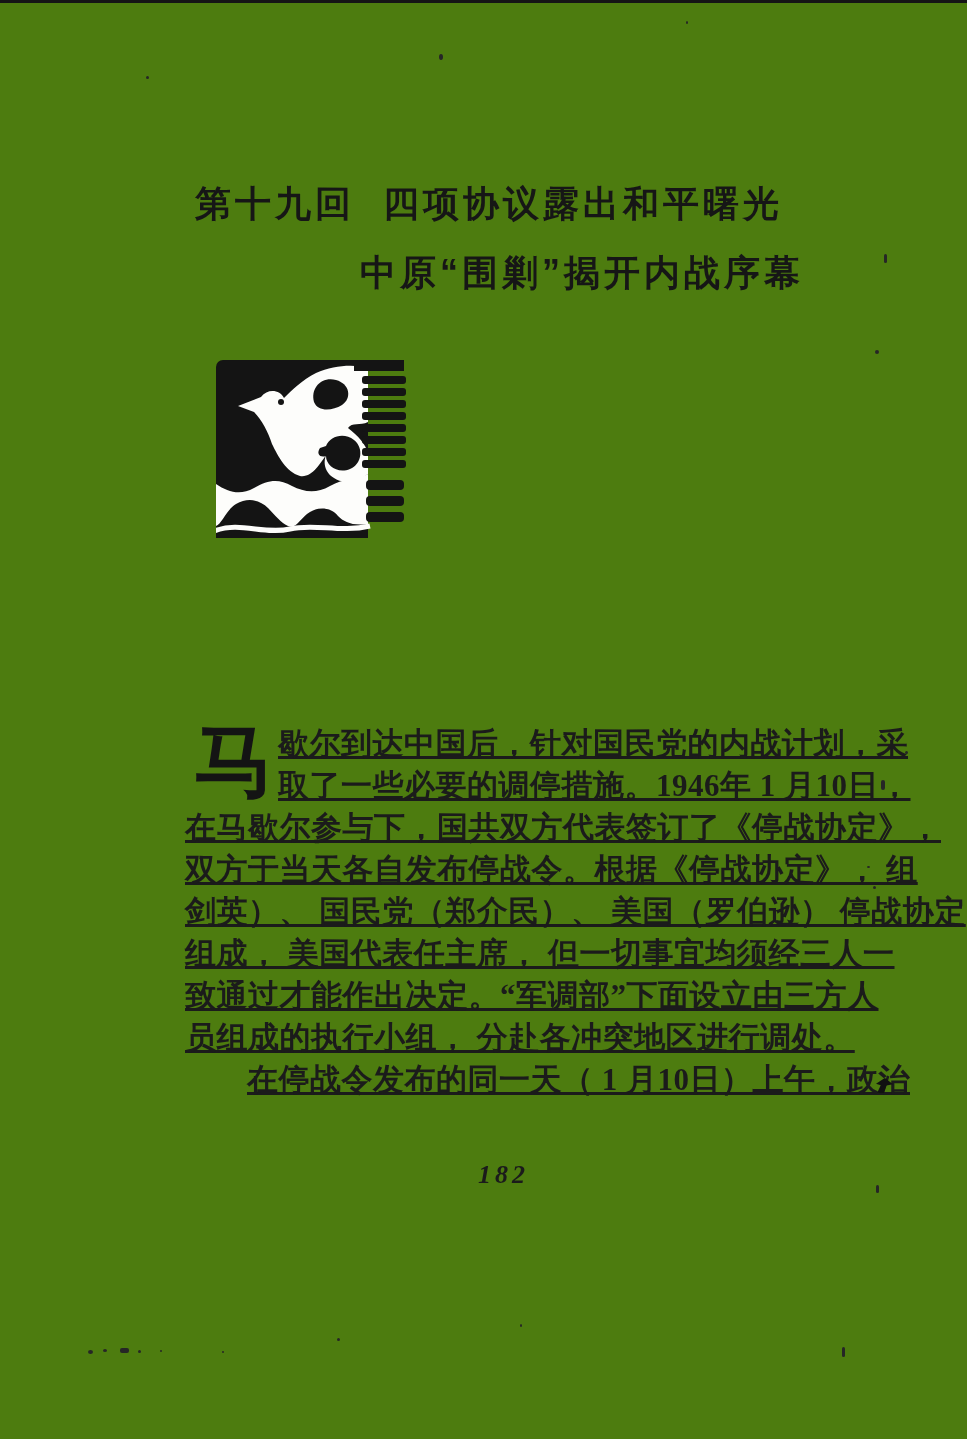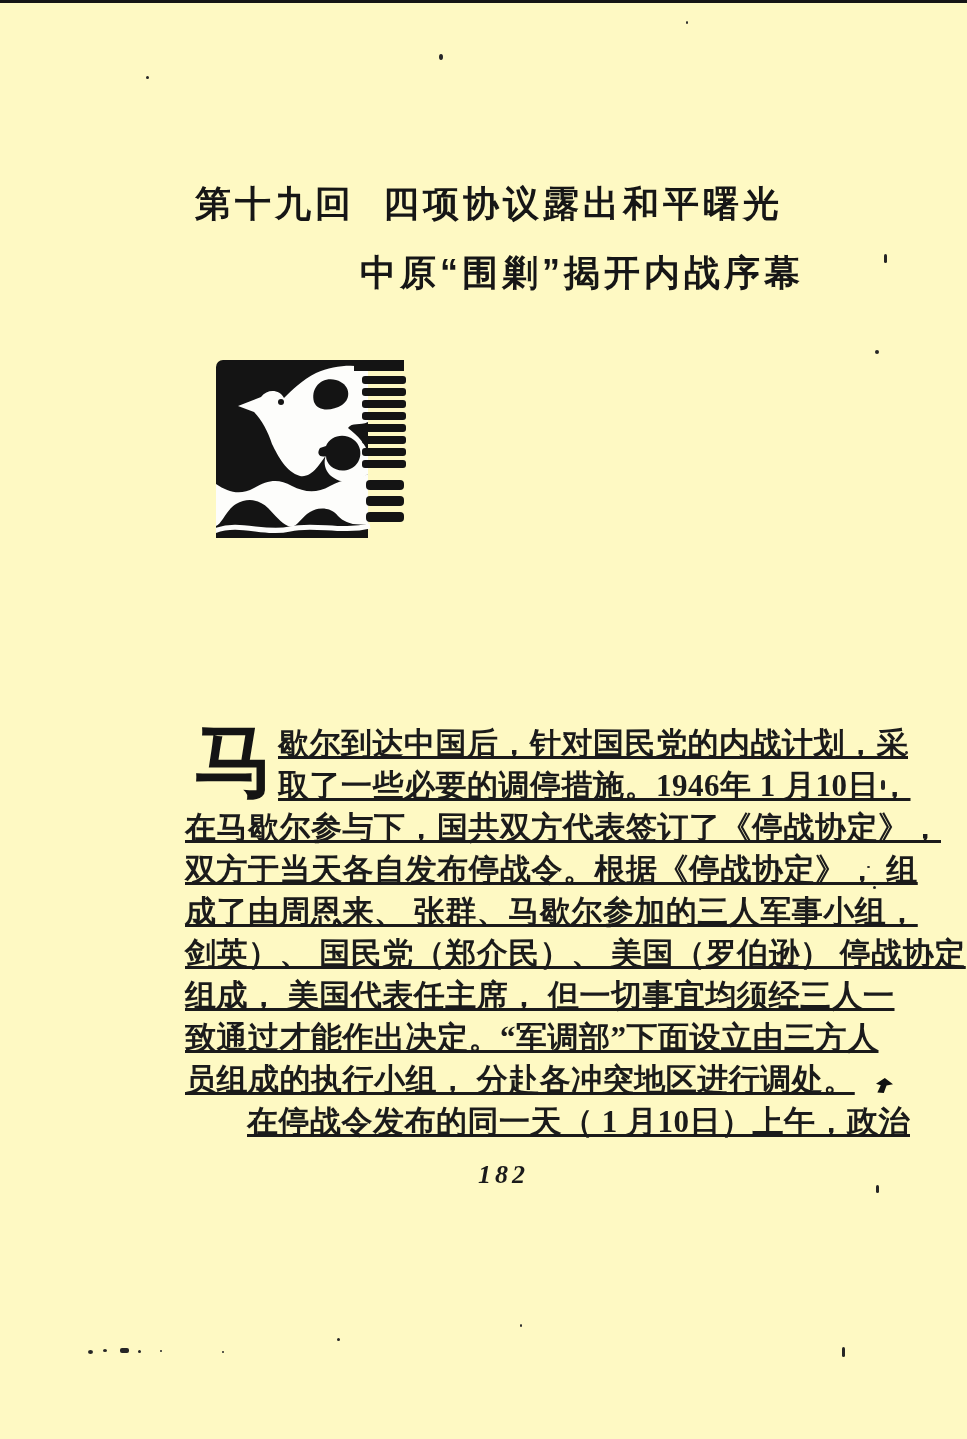--- a/index.html
+++ b/index.html
@@ -1,18 +1,18 @@
 <!DOCTYPE html>
 <html><head>
 <meta charset="utf-8">
 <style>
   html,body{margin:0;padding:0;background:#e8e8e8;}
   .page{
     position:relative; width:967px; height:1439px;
-    background:#fef9c3; overflow:hidden;
+    background:#4d7c0f; overflow:hidden;
     font-family:"Liberation Serif", serif; color:#1b1b1b;
   }
   .scan-edge{position:absolute;left:0;top:0;width:967px;height:3px;background:#151515;}
   .title-line{
     position:absolute; white-space:nowrap;
     font-family:"Liberation Sans", sans-serif;
     font-weight:900; font-size:36px; letter-spacing:4px; color:#161616;
   }
   .title-line.l1{left:195px;top:180px;}
   .title-line.l2{left:360px;top:249px;}
@@ -94,21 +94,20 @@
     </svg>
   </figure>
 
   <div class="dropcap">马</div>
 
   <div class="body-text">
     <div class="bline after-dropcap">歇尔到达中国后，针对国民党的内战计划，采</div>
     <div class="bline after-dropcap">取了一些必要的调停措施。1946年 1 月10日，</div>
     <div class="bline">在马歇尔参与下，国共双方代表签订了《停战协定》，</div>
     <div class="bline">双方于当天各自发布停战令。根据《停战协定》， 组</div>
-    <div class="bline">成了由周恩来、 张群、马歇尔参加的三人军事小组，</div>
     <div class="bline">剑英）、 国民党（郑介民）、 美国（罗伯逊） 停战协定</div>
     <div class="bline">组成， 美国代表任主席， 但一切事宜均须经三人一</div>
     <div class="bline">致通过才能作出决定。“军调部”下面设立由三方人</div>
     <div class="bline">员组成的执行小组， 分赴各冲突地区进行调处。</div>
     <div class="bline para-indent">在停战令发布的同一天（ 1 月10日）上午，政治</div>
   </div>
 
   <div class="page-number">182</div>
 
   <div class="speck" style="left:439px;top:54px;width:4px;height:6px;"></div>

